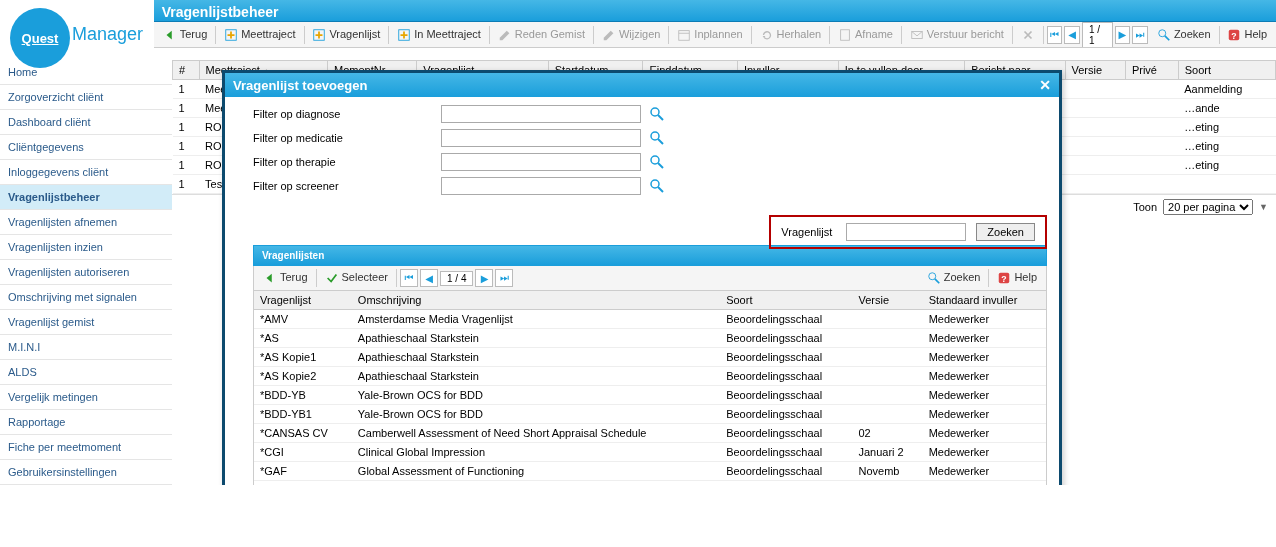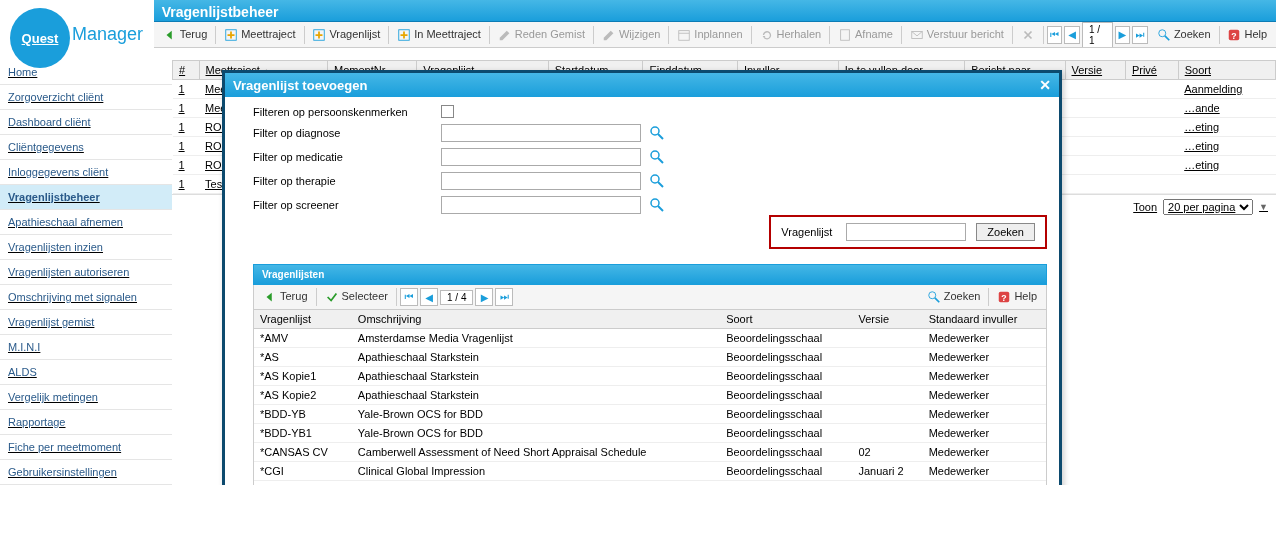--- a/index.html
+++ b/index.html
@@ -42,21 +42,21 @@
     padding: 2px 4px; border: 1px solid transparent;
     background: transparent; font-size: 11px; color: #333;
     white-space: nowrap; cursor: pointer;
   }
   .tb-btn.disabled { color: #999; }
   .tb-sep { width:1px; height:18px; background:#ccc; margin:0 1px; }
   .tb-spacer { flex:1; }
   .ico { width:14px; height:14px; display:inline-block; }
   .page-indicator { border:1px solid #bbb; background:#fff; padding:1px 6px; font-size:10px; }
 
-  .body-row { display: flex; text-decoration: underline; }
+  .body-row { display: flex; }
   .sidebar { width: 172px; background: #fff; }
   .sidebar .item {
     padding: 6px 8px; border-bottom: 1px solid #e5e5e5;
     color: #2a5a8a; font-size: 11px; cursor: pointer;
   }
   .sidebar .item.active { background: #d2ecf8; font-weight: bold; }
   .main { flex:1; position: relative; padding-bottom: 10px; }
 
   table.grid { width: 100%; border-collapse: collapse; font-size: 11px; }
   table.grid th {
@@ -281,21 +281,21 @@
   </div>
 
   <div class="body-row">
     <div class="sidebar" id="sidebar">
         <div class="item">Home</div>
         <div class="item">Zorgoverzicht cliënt</div>
         <div class="item">Dashboard cliënt</div>
         <div class="item">Cliëntgegevens</div>
         <div class="item">Inloggegevens cliënt</div>
         <div class="item active">Vragenlijstbeheer</div>
-        <div class="item">Apathieschaal afnemen</div>
+        <div class="item">Vragenlijsten afnemen</div>
         <div class="item">Vragenlijsten inzien</div>
         <div class="item">Vragenlijsten autoriseren</div>
         <div class="item">Omschrijving met signalen</div>
         <div class="item">Vragenlijst gemist</div>
         <div class="item">M.I.N.I</div>
         <div class="item">ALDS</div>
         <div class="item">Vergelijk metingen</div>
         <div class="item">Rapportage</div>
         <div class="item">Fiche per meetmoment</div>
         <div class="item">Gebruikersinstellingen</div>
@@ -412,24 +412,20 @@
         </select>
         <span style="font-size:9px;color:#666;">▼</span>
       </div>
 
       <div class="dialog">
         <div class="dlg-title">
           <span>Vragenlijst toevoegen</span>
           <span class="dlg-close">✕</span>
         </div>
         <div class="dlg-body" style="position:relative;">
-          <div class="filter-row">
-            <label>Filteren op persoonskenmerken</label>
-            <span class="chk"></span>
-          </div>
           <div class="filter-row">
             <label>Filter op diagnose</label>
             <input type="text" style="">
             <span class="mag">
                 <svg viewBox="0 0 16 16">
                   <circle cx="6" cy="6" r="4" fill="none" stroke="#1a9edb" stroke-width="1.5"></circle>
                   <line x1="9" y1="9" x2="14" y2="14" stroke="#1a9edb" stroke-width="2"></line>
                 </svg>
               </span>
           </div>

